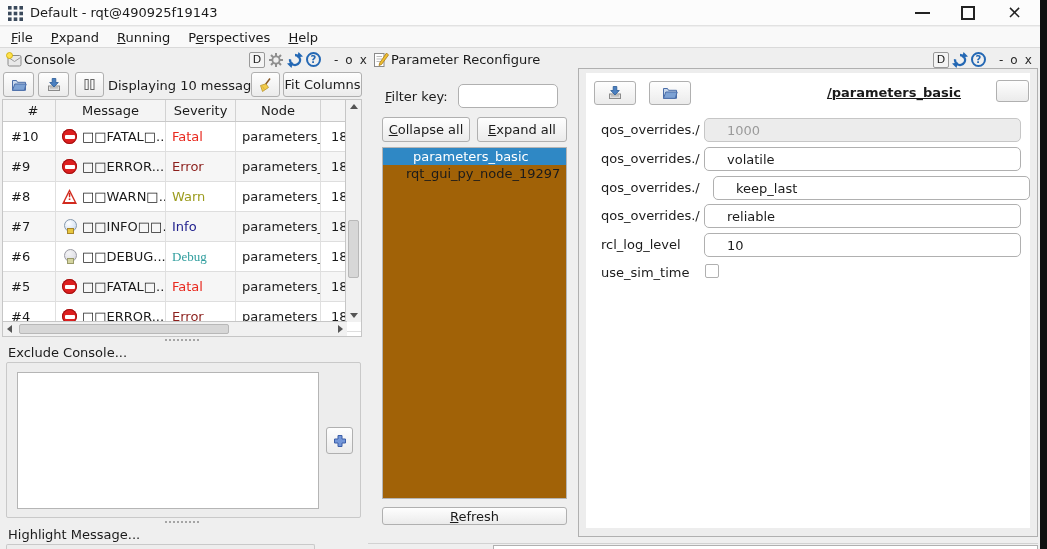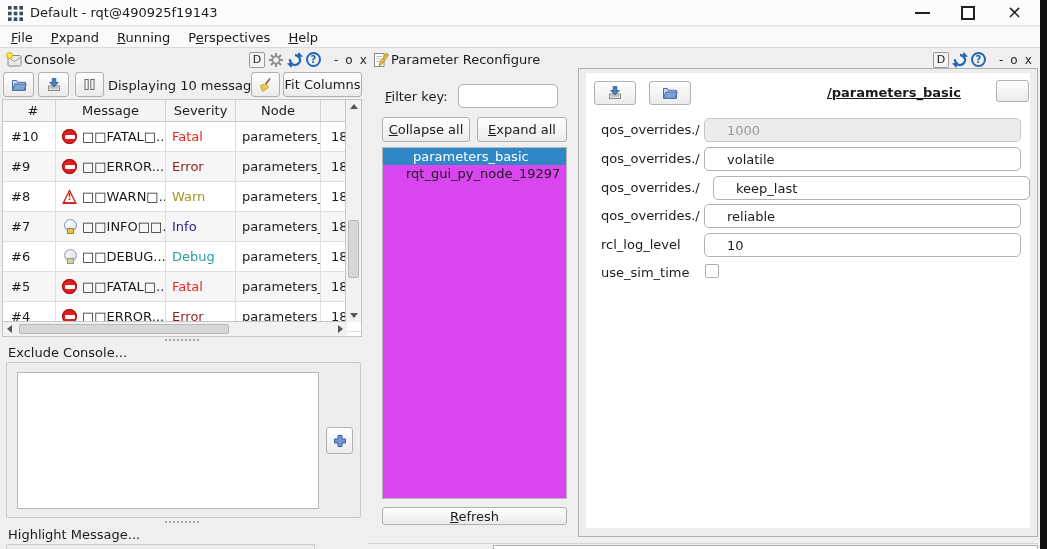--- a/index.html
+++ b/index.html
@@ -80,21 +80,21 @@
   .arr-down  { left:4px; bottom:4px; border-left:4px solid transparent; border-right:4px solid transparent; border-top:5px solid #555; }
   .arr-left  { left:4px; top:3px; border-top:4px solid transparent; border-bottom:4px solid transparent; border-right:5px solid #555; }
   .arr-right { right:4px; top:3px; border-top:4px solid transparent; border-bottom:4px solid transparent; border-left:5px solid #555; }
 
   .splitter { width:34px; height:0; border-top:2px dotted #a5a5a5; cursor:row-resize; }
 
   .groupbox { background:#ededed; border:1px solid #c9c9c9; border-radius:2px; }
   .listbox { background:#fff; border:1px solid #b5b5b5; }
 
   
-  .tree { background:#d946ef; border:1px solid #b5b5b5; overflow:hidden;text-align:center; }
+  .tree { background:#a16207; border:1px solid #b5b5b5; overflow:hidden;text-align:center; }
   .tree-item { height:17px; display:flex; align-items:center; cursor:pointer; white-space:nowrap; }
   .tree-item.selected { background:#2f88c5; color:#fff; }
   .param-label { width:99px; overflow:hidden; white-space:nowrap; }
   .checkbox { width:14px; height:14px; background:#fff; border:1px solid #b0b0b0; border-radius:2px; cursor:pointer; }
   .node-title { font-weight:bold; text-decoration:underline; }
 </style>
 </head>
 <body>
 
 <div id="root">
@@ -244,21 +244,21 @@
           <span class="td c-node">parameters_...</span>
           <span class="td c-stamp">18</span>
         </div>
 
         <div class="tr">
           <span class="td c-num">#6</span>
           <span class="td c-msg">
             <span class="msg-icon" data-icon="bulb-dim"></span>
             <span class="msg-text">□□DEBUG...</span>
           </span>
-          <span class="td c-sev" style="color: rgb(46, 157, 157);">Debug</span>
+          <span class="td c-sev" style="color: rgb(46, 157, 157); font-family: Liberation Serif, serif;">Debug</span>
           <span class="td c-node">parameters_...</span>
           <span class="td c-stamp">18</span>
         </div>
 
         <div class="tr">
           <span class="td c-num">#5</span>
           <span class="td c-msg">
             <span class="msg-icon" data-icon="stop"></span>
             <span class="msg-text">□□FATAL□...</span>
           </span>

